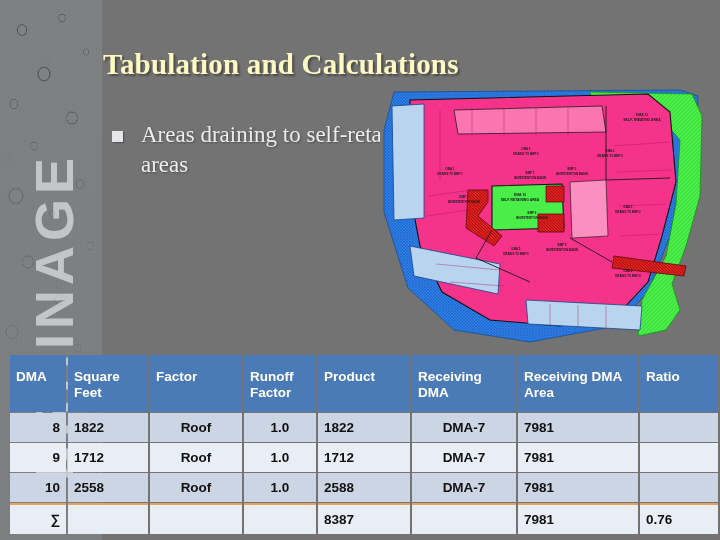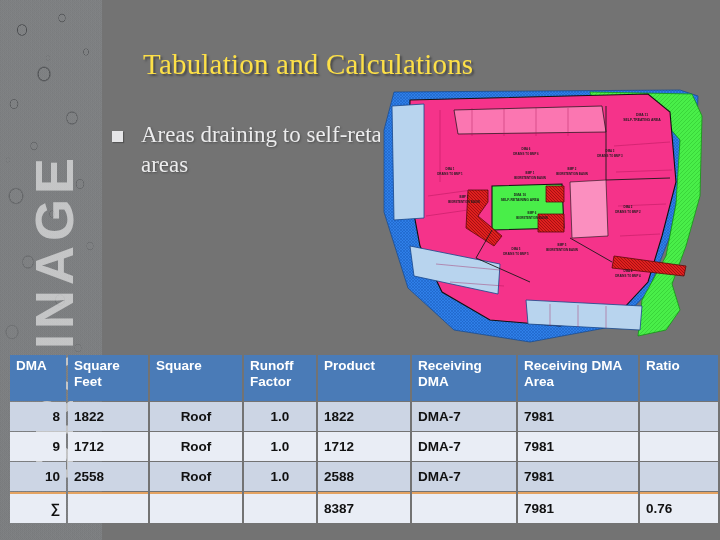--- a/index.html
+++ b/index.html
@@ -74,26 +74,25 @@
     pointer-events: none;
   }
 
   
   #title {
     position: absolute;
     left: 103px;
     top: 48px;
     width: 560px;
     font-family: "Liberation Serif", serif;
-    font-weight: normal;
+    font-weight: bold;
     font-size: 29px;
-    color: #fde047;
+    color: #fef9c3;
     text-shadow: 2px 2px 2px rgba(40,40,40,.55);
     letter-spacing: .2px;
-    margin-left: 40px;
   }
 
   
   #bullet-block {
     position: absolute;
     left: 112px;
     top: 120px;
     width: 330px;
     display: flex;
     align-items: flex-start;
@@ -146,21 +145,21 @@
     width: 704px;
     table-layout: fixed;
   }
   table.datatable th {
     background: #4a7bb7;
     color: #ffffff;
     font-family: "Liberation Sans", sans-serif;
     font-weight: bold;
     font-size: 13.5px;
     text-align: left;
-    padding: 3px 6px 7px 6px;
+    padding: 14px 6px 7px 6px;
     vertical-align: top;
     line-height: 1.18;
     height: 36px;
   }
   table.datatable td {
     font-family: "Liberation Sans", sans-serif;
     font-weight: bold;
     font-size: 13.5px;
     color: #111111;
     padding: 6px 6px;
@@ -170,21 +169,21 @@
   tr.row-odd td  { background: #ccd5e4; }
   tr.row-even td { background: #e9edf5; }
   tr.row-sum td  { background: #e9edf5; }
   tr.row-sum td { border-top: 2px solid #e4a362; }
 
   td.c-dma   { text-align: right; padding-right: 14px; }
   td.c-sqft  { text-align: left; }
   td.c-surf  { text-align: center; }
   td.c-rf    { text-align: center; }
   td.c-prod  { text-align: left; }
-  td.c-rdma  { text-align: left; }
+  td.c-rdma  { text-align: center; }
   td.c-rarea { }
   td.c-ratio { padding-right: 8px; }
 
   td.sum-sym {
     text-align: right;
     padding-right: 14px;
     font-family: "Liberation Serif", serif;
     font-weight: normal;
     font-size: 19px;
   }
@@ -324,21 +323,21 @@
           <col style="width:72px">
         <col style="width:92px">
           <col style="width:104px">
           <col style="width:120px">
           <col style="width:78px">
       </colgroup>
       <thead>
         <tr>
           <th>DMA</th>
           <th>Square Feet</th>
-          <th>Square</th>
+          <th>Factor</th>
           <th>Runoff Factor</th>
           <th>Product</th>
           <th>Receiving DMA</th>
           <th>Receiving DMA Area</th>
           <th>Ratio</th>
         </tr>
       </thead>
       <tbody>
         <tr class="row-odd">
           <td class="c-dma">8</td>

